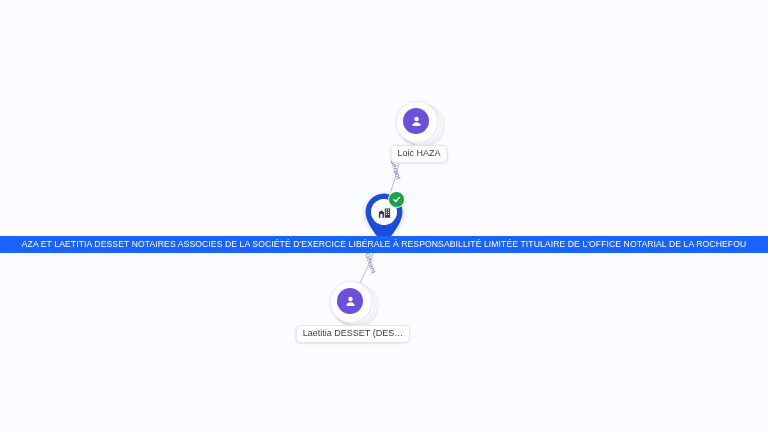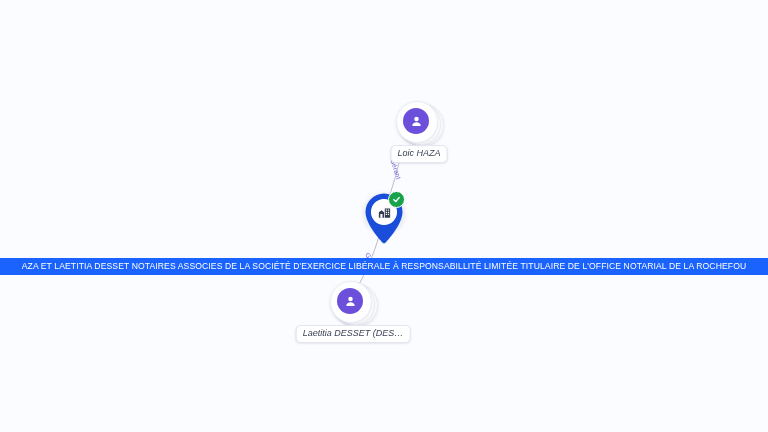--- a/index.html
+++ b/index.html
@@ -86,21 +86,20 @@
     transform: translateX(-50%);
     background: #ffffff;
     border: 1px solid #e3e6ef;
     border-radius: 5px;
     padding: 2px 6px 3px 6px;
     font-size: 9px;
     line-height: 11px;
     color: #3b4256;
     white-space: nowrap;
     box-shadow: 0 1px 2px rgba(40,50,90,0.10);
-    font-style: italic;
   }
 
   
   #company-node {
     position: absolute;
     width: 52px;
     height: 58px;
   }
   .pin-shadow {
     position: absolute;
@@ -156,21 +155,20 @@
     width: 768px;
     height: 17px;
     background: #1b63ff;
     color: #ffffff;
     font-size: 8.6px;
     line-height: 17px;
     letter-spacing: 0.1px;
     text-align: center;
     white-space: nowrap;
     overflow: hidden;
-    margin-top: 22px;
   }
 </style>
 </head>
 <body>
 
 <div id="graph-canvas">
 
   <svg id="edges-layer" viewBox="0 0 768 432" xmlns="http://www.w3.org/2000/svg">
     <path d="M 401,152 C 398,170 394,182 389,197" fill="none" stroke="#b9bdca" stroke-width="1"></path>
     <path d="M 379,236 C 374,254 366,272 357,288" fill="none" stroke="#b9bdca" stroke-width="1"></path>

